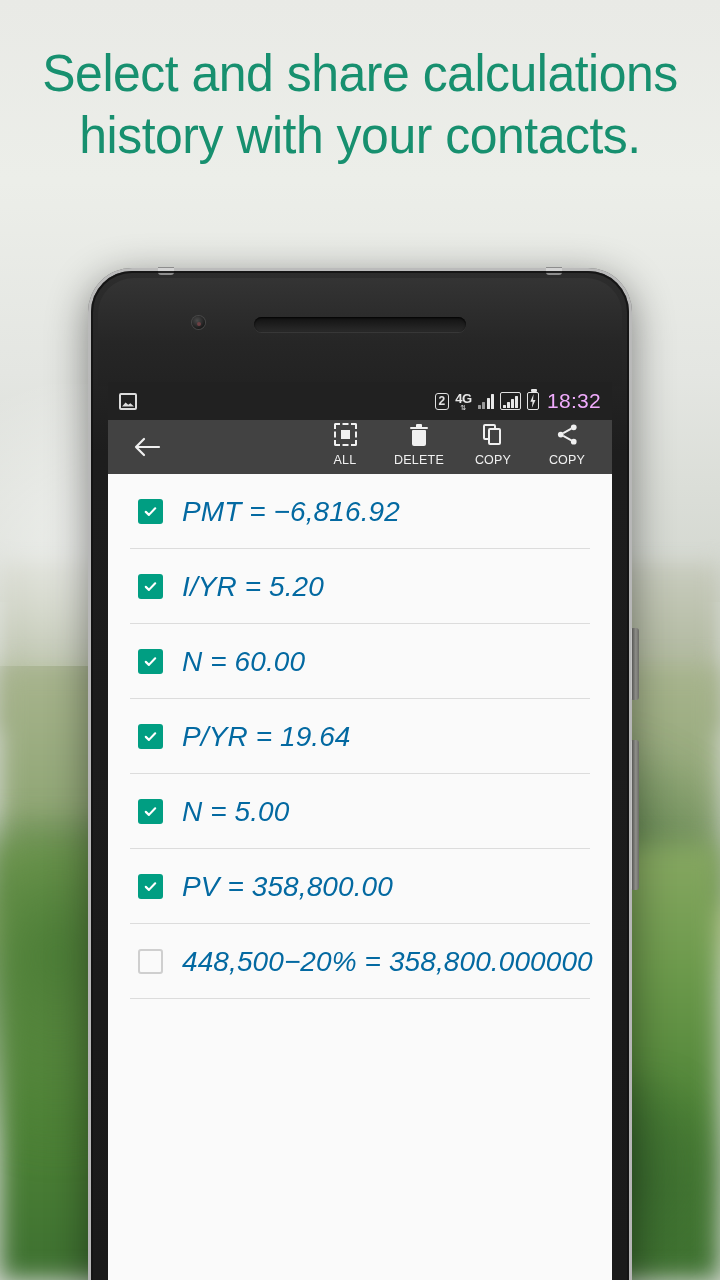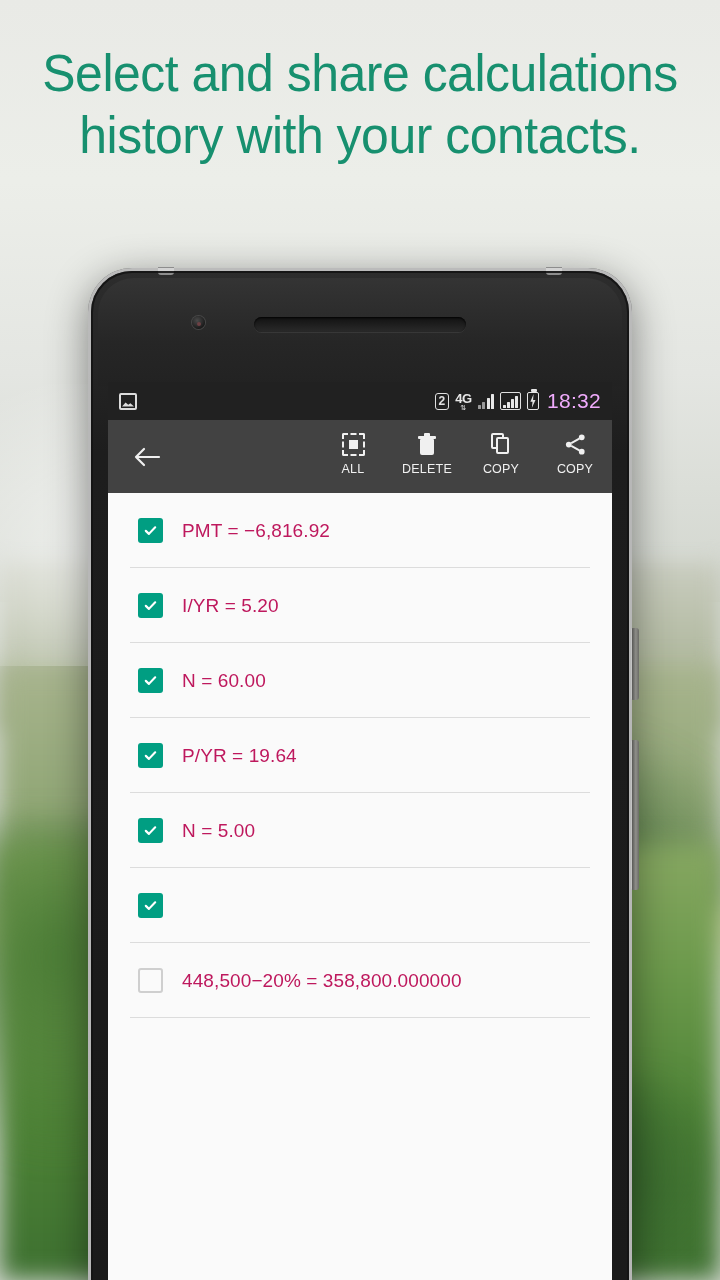--- a/index.html
+++ b/index.html
@@ -168,23 +168,23 @@
   .boxed-bars i:nth-child(2){height:6px}
   .boxed-bars i:nth-child(3){height:9px}
   .boxed-bars i:nth-child(4){height:12px}
   .batt { position:relative; width:12px; height:18px; border:1.5px solid #e6e6e6; border-radius:2px; }
   .batt::before { content:""; position:absolute; left:3px; top:-4px; width:6px; height:2.5px; background:#e6e6e6; border-radius:1px; }
   .batt .bolt { position:absolute; inset:1px; background:#e6e6e6; clip-path:polygon(58% 0,18% 55%,45% 55%,36% 100%,82% 42%,52% 42%); }
   .clock { font-size:21px; letter-spacing:.3px; color:#f0abfc; margin-left:2px; }
 
   
   #actionbar {
-    height:73px; background:#424242;
+    height:54px; background:#424242;
     display:flex; align-items:center;
-    padding:0 14px 0 18px;
+    padding:0 22px 0 18px;
     position:relative;
   }
   #actionbar .back { width:42px; height:42px; display:flex; align-items:center; justify-content:center; }
   #actionbar .actions { margin-left:auto; display:flex; align-items:flex-end; gap:28px; padding-bottom:6px; }
   .act { display:flex; flex-direction:column; align-items:center; gap:5px; width:46px; }
   .act .lbl { font-size:12.5px; color:#f1f1f1; letter-spacing:.2px; }
   .act .ic { height:26px; display:flex; align-items:center; justify-content:center; }
 
   .ic-selectall { width:23px; height:23px; border:2px dashed #f0f0f0; border-radius:2px; display:flex; align-items:center; justify-content:center; }
   .ic-selectall b { display:block; width:9px; height:9px; background:#f0f0f0; }
@@ -212,21 +212,21 @@
   }
   .row::before { display:none; }
   .cb {
     width:25px; height:25px; border-radius:3px;
     flex:none; margin-right:19px;
     display:flex; align-items:center; justify-content:center;
   }
   .cb.checked { background:#009e82; }
   .cb.unchecked { background:#fafafa; border:2px solid #cfcfcf; }
   .cb .tick { width:15px; height:15px; }
-  .row .txt { font-size:19px; color:#be185d; letter-spacing:.1px; white-space:nowrap; }
+  .row .txt { font-size:28px; color:#0369a1; letter-spacing:.1px; white-space:nowrap;font-style:italic; }
 
   
   #screen .filler { background:#fafafa; height:100%; }
 </style>
 </head>
 <body>
 
 <div id="bg">
   <div class="sky"></div>
   <div class="far"></div>
@@ -385,20 +385,21 @@
         </span>
         <span class="txt">N = 5.00</span>
       </div>
 
       <div class="row">
         <span class="cb checked">
           <svg class="tick" viewBox="0 0 16 16">
               <path d="M3 8.4 L6.3 11.6 L13 4.6" fill="none" stroke="#fff" stroke-width="2.3" stroke-linecap="round" stroke-linejoin="round"></path>
             </svg>
         </span>
+        <span class="txt">PV = 358,800.00</span>
       </div>
 
       <div class="row">
         <span class="cb unchecked"></span>
         <span class="txt">448,500−20% = 358,800.000000</span>
       </div>
 
     </div>
 
     <div class="filler"></div>

